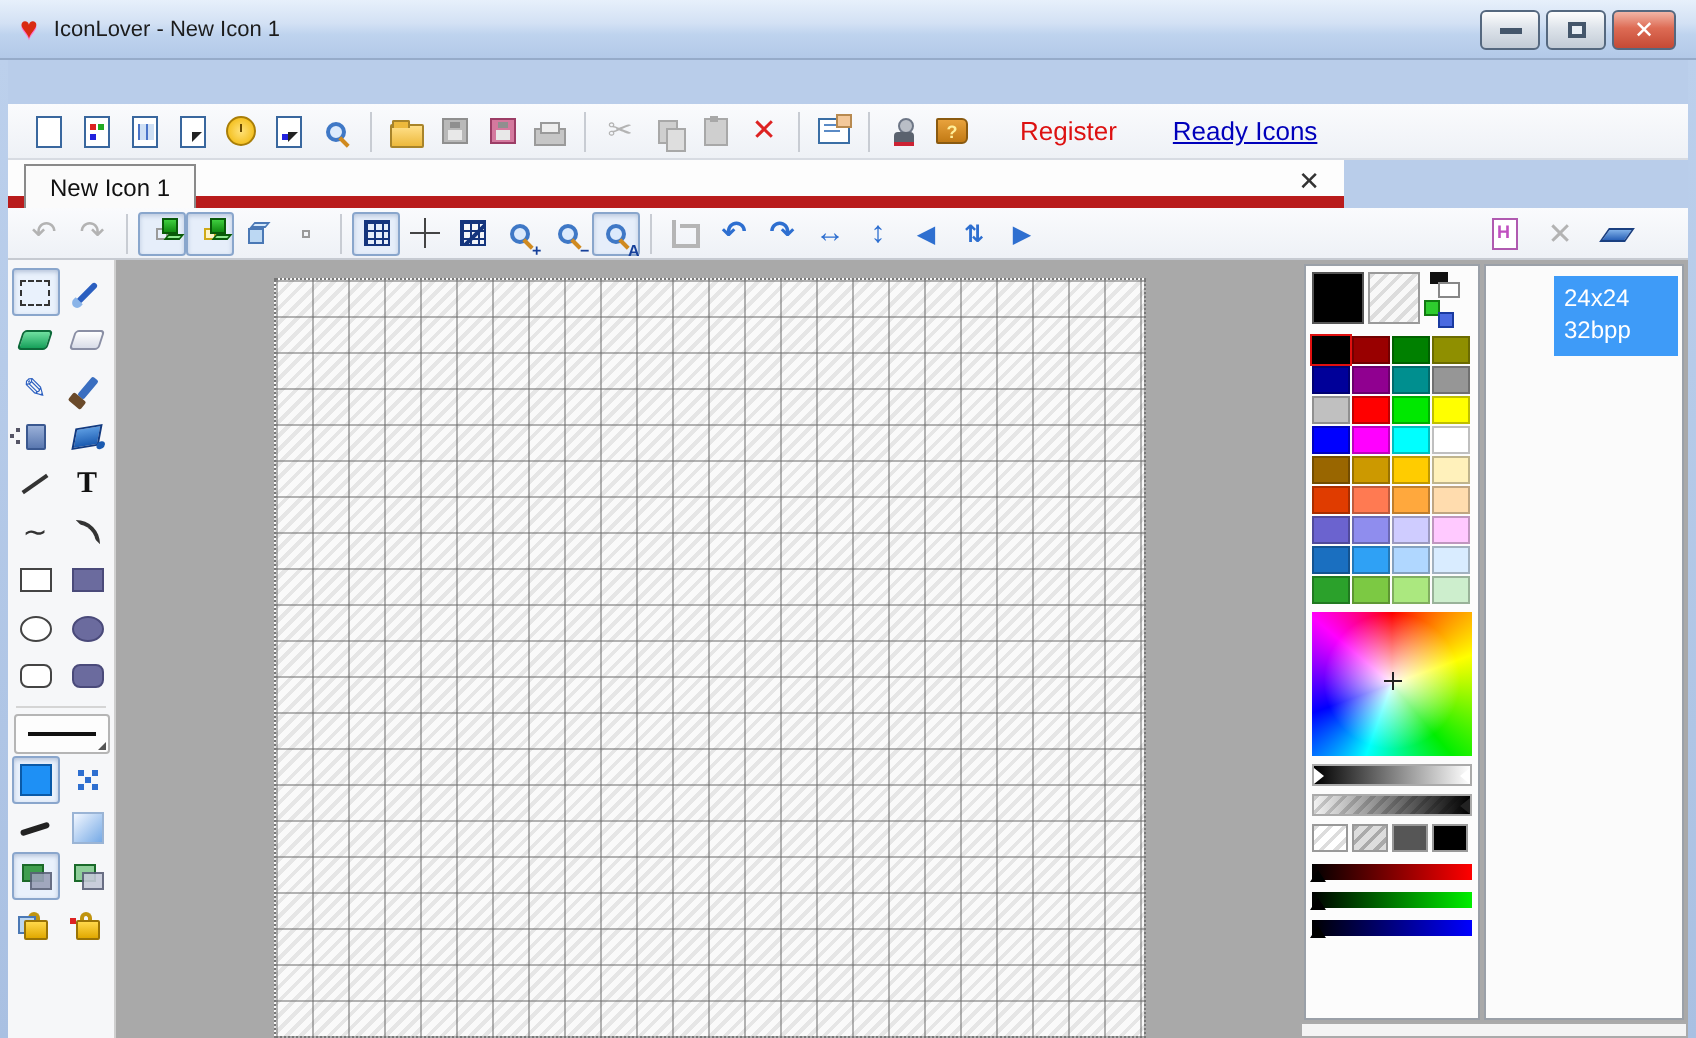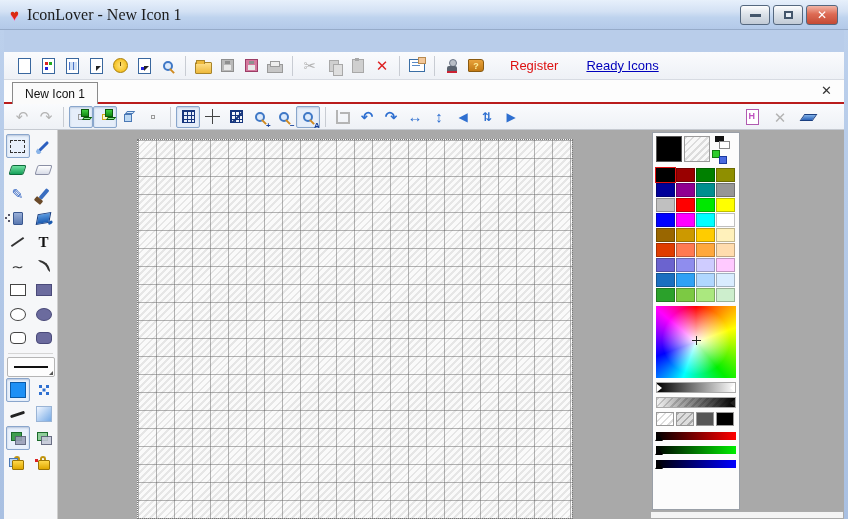--- a/index.html
+++ b/index.html
@@ -8,21 +8,21 @@
        background:#b9cdea;}
   .win{position:absolute;inset:0;}
   
   .frame-side{position:absolute;top:30px;bottom:0;width:4px;background:linear-gradient(to bottom,#bcd0ec,#a9c0e2);z-index:5;}
   .frame-left{left:0;}  .frame-right{right:0;}
   
   .titlebar{position:absolute;left:0;top:0;width:848px;height:30px;
     background:linear-gradient(to bottom,#e7f0fb,#d3e1f4 40%,#bed3ee 60%,#b3c9e8);
     border-bottom:1px solid #96abc9;box-sizing:border-box;display:flex;align-items:center;}
   .app-icon{margin-left:10px;font-size:15px;color:#d92b12;text-shadow:0 1px 0 #f7c;line-height:1;}
-  .title-text{margin-left:8px;color:#1c1c1c;font-size:16px;font-family:Liberation Serif, serif;}
+  .title-text{margin-left:8px;color:#1c1c1c;font-size:11px;}
   .capbtns{position:absolute;right:10px;top:5px;display:flex;gap:3px;}
   .cap{width:30px;height:20px;border:1px solid #55687f;border-radius:3px;box-sizing:border-box;
        background:linear-gradient(to bottom,#fdfdfd,#dde3ea 45%,#c2cbd6);display:flex;align-items:center;justify-content:center;}
   .cap-close{width:32px;background:linear-gradient(to bottom,#f2b5a6,#dd6b54 45%,#c44a35);color:#fff;font-weight:bold;font-size:12px;}
   .g-min{width:11px;height:3px;background:#44566b;}
   .g-max{width:9px;height:8px;border:2px solid #44566b;box-sizing:border-box;background:#e8eef5;}
   
   .menubar{position:absolute;left:4px;top:30px;width:840px;height:22px;background:linear-gradient(to bottom,#ffffff,#eef1f6);
     border-bottom:1px solid #dde1e8;box-sizing:border-box;display:flex;align-items:center;padding-left:6px;}
   .mi{padding:2px 9px;color:#111;border:1px solid transparent;border-radius:2px;}
@@ -70,21 +70,21 @@
   .propic:before{content:"";position:absolute;left:2px;top:2px;width:8px;height:1px;background:#5a8ac5;box-shadow:0 3px 0 #5a8ac5;}
   .propic:after{content:"";position:absolute;right:-2px;top:-3px;width:6px;height:5px;background:#f3c89a;border:1px solid #b88a50;}
   .wiz{width:12px;height:14px;position:relative;}
   .wiz:before{content:"";position:absolute;left:3px;top:0;width:6px;height:6px;border-radius:50%;background:#b9bec6;border:1px solid #6d7686;}
   .wiz:after{content:"";position:absolute;left:1px;top:7px;width:10px;height:7px;background:#5a626e;border-radius:2px 2px 0 0;box-shadow:inset 0 -2px 0 #c23;}
   .book{width:14px;height:11px;background:linear-gradient(#e8a23c,#c27a14);border:1px solid #8a5a10;border-radius:1px 3px 3px 1px;color:#ffef9a;font-size:9px;font-weight:bold;display:flex;align-items:center;justify-content:center;}
   .tlink{font-weight:normal;font-size:13px;text-decoration:none;}
   .tlink.red{color:#dd1111;}
   .tlink.blue{color:#0000bb;text-decoration:underline;}
   
-  .tabbar{position:absolute;left:4px;top:80px;width:840px;height:24px;background:#fdfdfd;border-bottom:2px solid #b91c1c;box-sizing:border-box;}
+  .tabbar{position:absolute;left:4px;top:80px;width:668px;height:24px;background:#fdfdfd;border-bottom:6px solid #b91c1c;box-sizing:border-box;}
   .tab{position:absolute;left:8px;top:2px;height:21px;padding:0 12px;background:#fbfbfb;border:1px solid #8a8a8a;border-bottom:none;
        display:flex;align-items:center;font-size:12px;color:#111;}
   .tab-close{position:absolute;right:12px;top:3px;color:#333;font-size:13px;font-weight:bold;}
   
   .cubewrap{padding:2px;border:1px dashed #9a9a9a;}
   .cubewrap.yel{border-color:#cfa918;background:#fdf3c8;}
   .cube{width:11px;height:11px;position:relative;}
   .cube .f{position:absolute;left:0;bottom:0;width:8px;height:8px;background:linear-gradient(#3fce3f,#118a11);border:1px solid #0a5a0a;box-sizing:border-box;}
   .cube .t{position:absolute;left:2px;top:0;width:8px;height:3px;background:#8fe88f;transform:skewX(-40deg);border:1px solid #0a5a0a;box-sizing:border-box;}
   .cube.glass .f{background:rgba(170,205,240,.75);border-color:#4a78b5;}
@@ -586,17 +586,26 @@
           <span class="tri"></span>
         </div>
       <div class="slider green">
           <span class="tri"></span>
         </div>
       <div class="slider blue">
           <span class="tri"></span>
         </div>
     </div>
 
+    <div class="ppanel">
+      <div class="pitem">
+        <div class="pthumb"></div>
+        <div class="psel">
+          <div>24x24</div>
+          <div>32bpp</div>
+        </div>
+      </div>
+    </div>
 
     <div class="bstrip"></div>
   </div>
 
 </div>
 
 </body></html>

